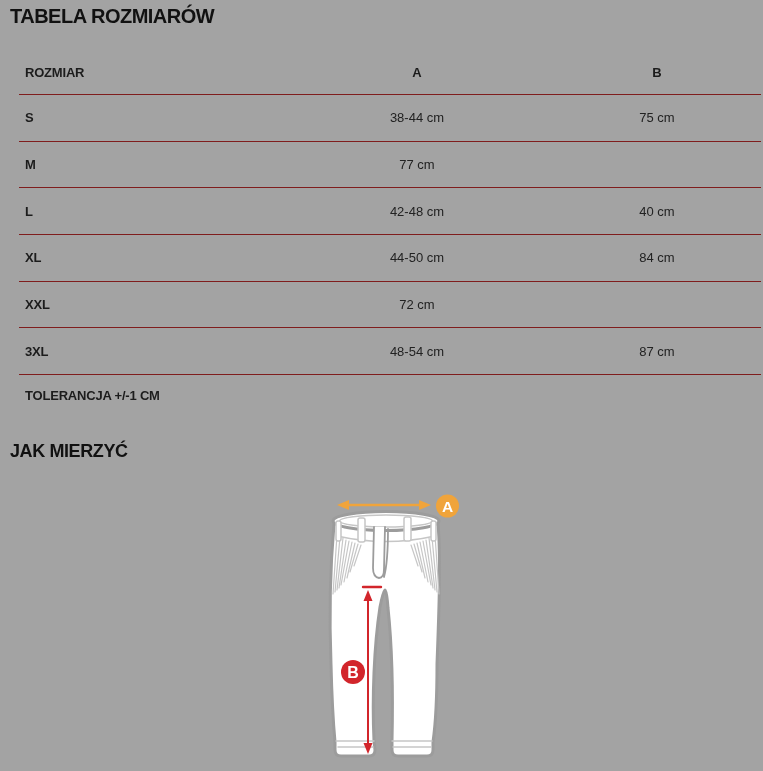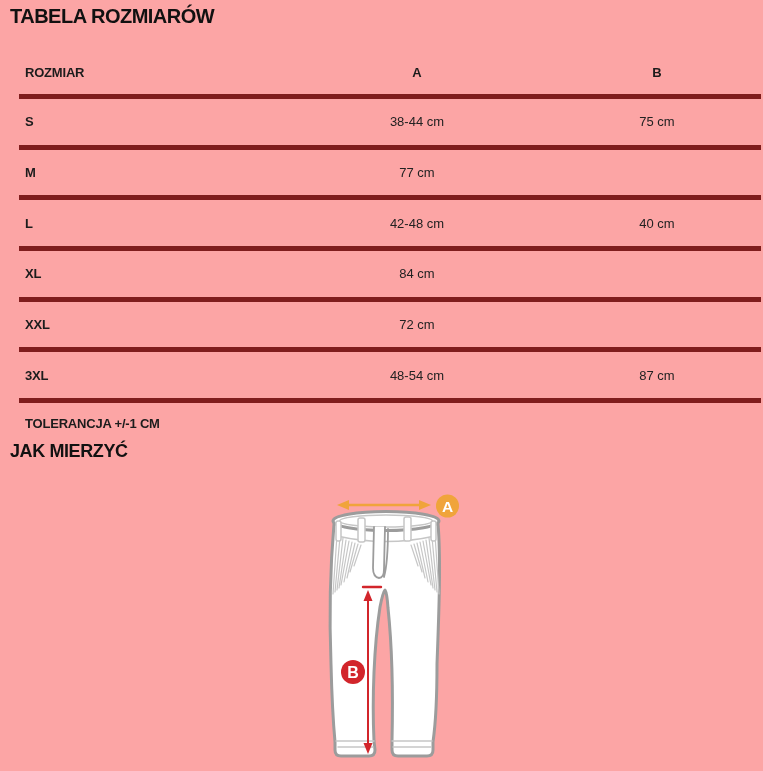--- a/index.html
+++ b/index.html
@@ -1,31 +1,31 @@
 <!DOCTYPE html>
 <html><head>
 <meta charset="utf-8">
 <style>
   html,body{margin:0;padding:0;background:#fff;}
   .canvas{
-    position:relative;width:763px;height:771px;background:#fca5a5;overflow:hidden;
+    position:relative;width:763px;height:771px;background:#a3a3a3;overflow:hidden;
     font-family:"Liberation Sans",sans-serif;color:#1c1c1c;
   }
   .h1{
     position:absolute;left:10px;top:5px;margin:0;
     font-size:20px;font-weight:bold;letter-spacing:-0.5px;color:#111;
   }
   .h2{
     position:absolute;left:10px;top:441px;margin:0;
     font-size:18px;font-weight:bold;letter-spacing:-0.4px;color:#111;
   }
   .size-table{position:absolute;left:19px;top:50px;width:742px;}
   .t-row{
     display:grid;grid-template-columns:262px 272px 208px;
-    align-items:center;height:45.7px;border-bottom:5px solid #7f1d1d;
+    align-items:center;height:45.7px;border-bottom:1px solid #7f1d1d;
   }
   .t-row.t-head{height:44px;}
   .c1{padding-left:6px;font-size:13px;font-weight:bold;letter-spacing:-0.2px;}
   .c2,.c3{text-align:center;font-size:13px;}
   .t-head .c2,.t-head .c3{font-weight:bold;}
   .val{font-weight:400;color:#222;}
   .t-footer{
     height:40px;display:flex;align-items:center;padding-left:6px;
     font-size:13px;font-weight:bold;letter-spacing:-0.2px;
   }
@@ -55,20 +55,21 @@
       <div class="c1">M</div>
       <div class="c3 val">77 cm</div>
     </div>
     <div class="t-row">
       <div class="c1">L</div>
       <div class="c2 val">42-48 cm</div>
       <div class="c3 val">40 cm</div>
     </div>
     <div class="t-row">
       <div class="c1">XL</div>
+      <div class="c2 val">44-50 cm</div>
       <div class="c3 val">84 cm</div>
     </div>
     <div class="t-row">
       <div class="c1">XXL</div>
       <div class="c3 val">72 cm</div>
     </div>
     <div class="t-row">
       <div class="c1">3XL</div>
       <div class="c2 val">48-54 cm</div>
       <div class="c3 val">87 cm</div>

